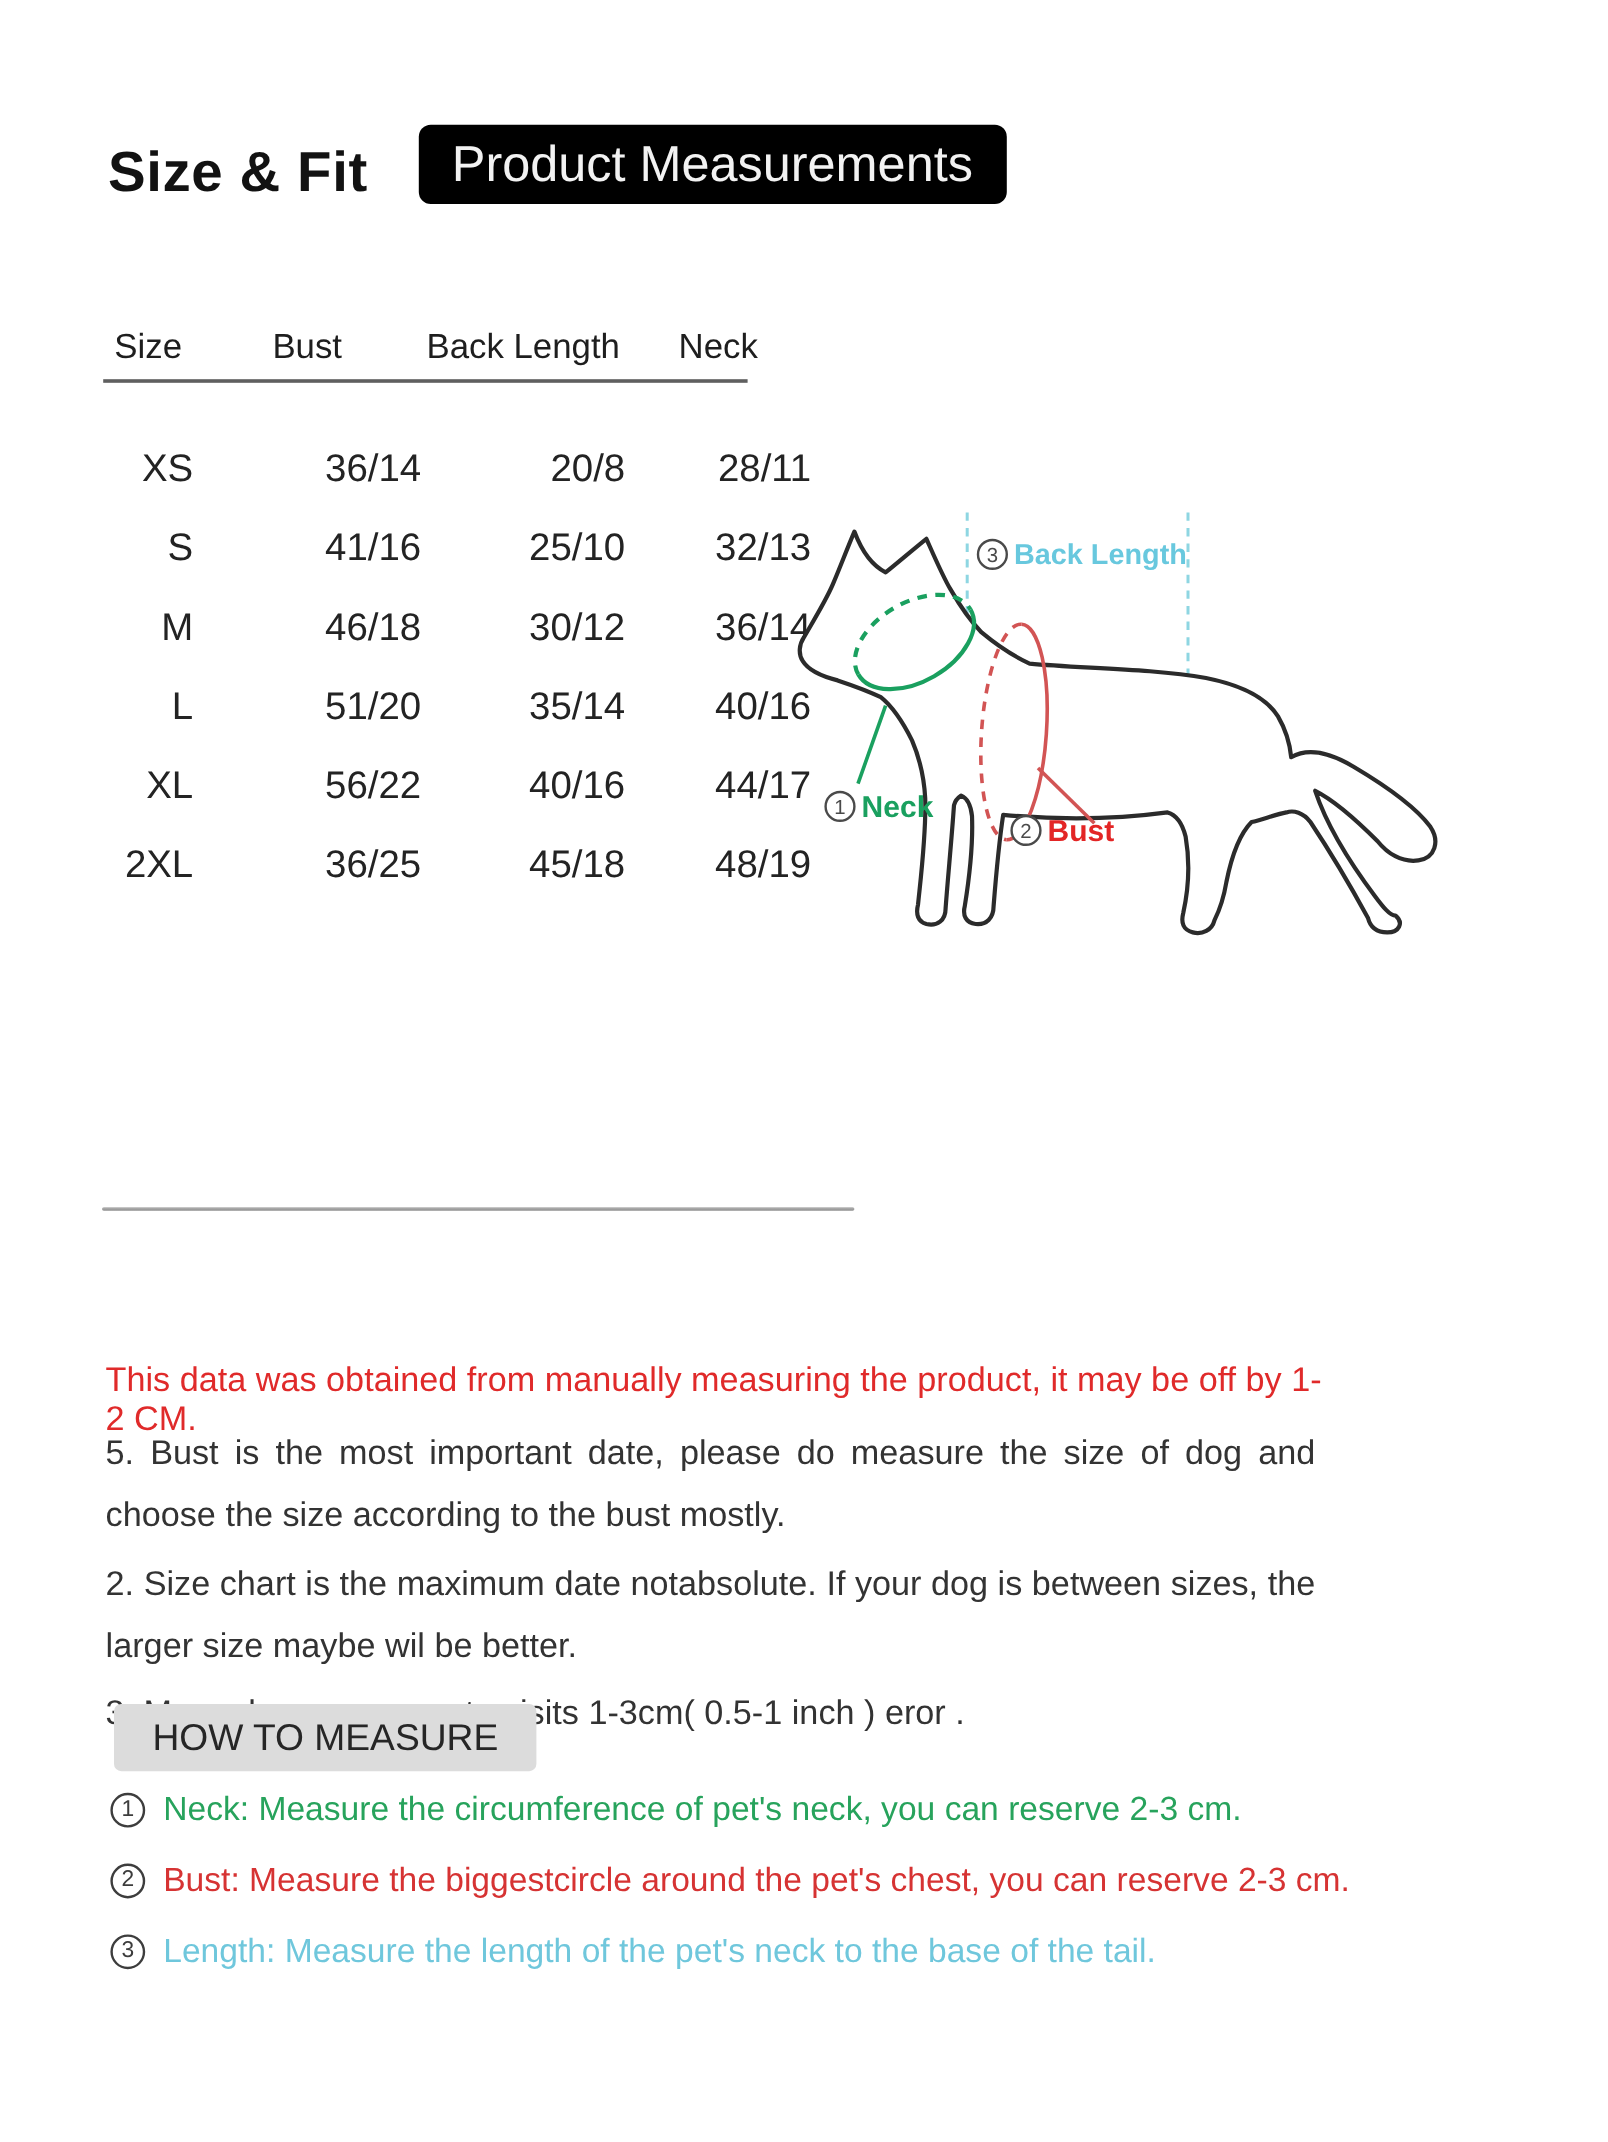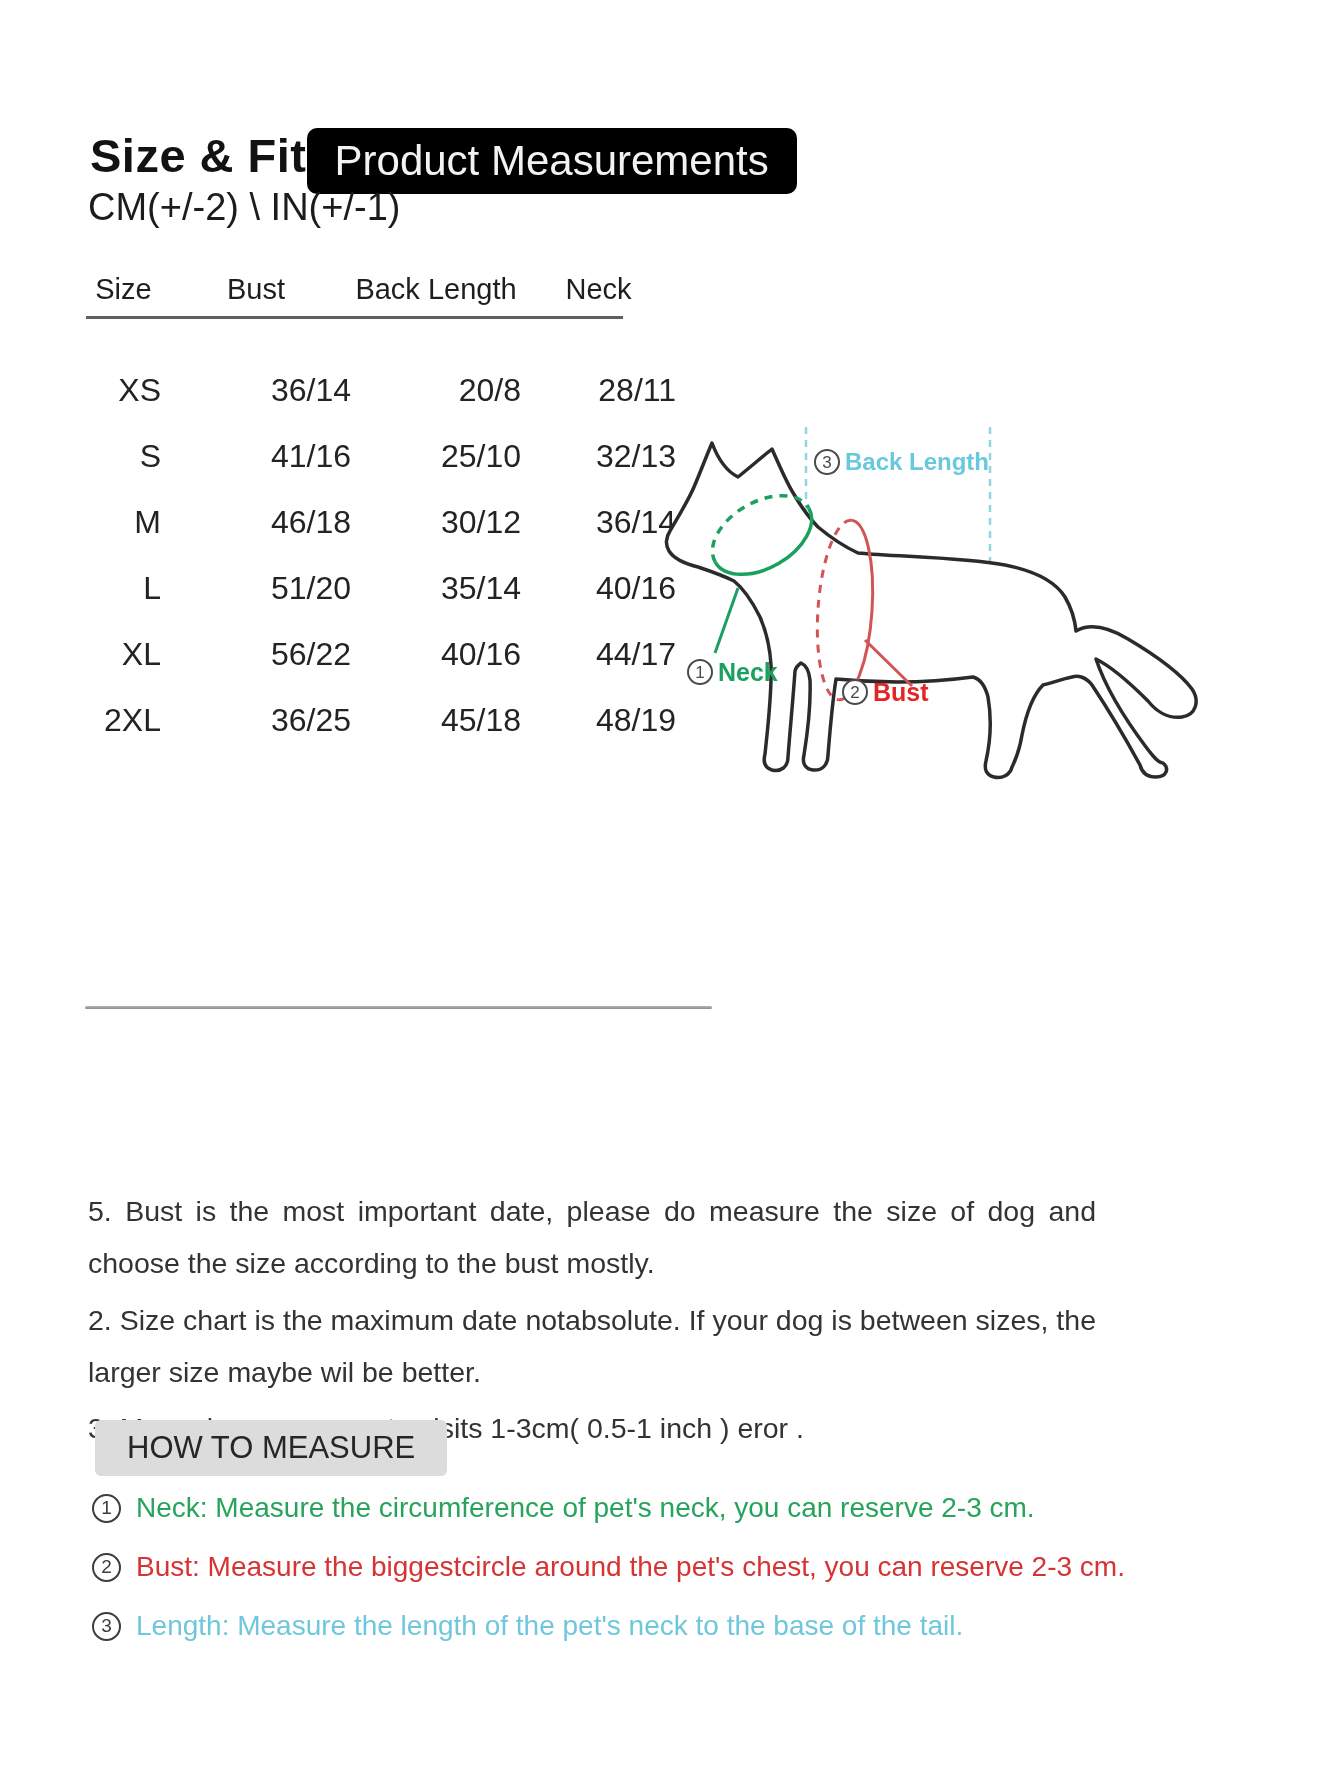--- a/index.html
+++ b/index.html
@@ -2,21 +2,21 @@
 <html><head>
 <meta charset="utf-8">
 <style>
   * { box-sizing: border-box; }
   html,body { margin:0; padding:0; background:#ffffff; }
   .page {
     position:relative; width:1340px; height:1785px; background:#ffffff;
     font-family:"Liberation Sans", sans-serif; overflow:hidden; color:#222;
   }
   
-  .title-row { position:absolute; left:90px; top:128px; display:flex; align-items:flex-start; }
+  .title-row { position:absolute; left:90px; top:104px; display:flex; align-items:flex-end; gap:42px; }
   .page-title { font-size:47px; font-weight:bold; color:#121212; letter-spacing:0.5px; }
   .badge {
     background:#000000; color:#f2f2f2; font-size:42px; padding:9px 28px;
     border-radius:10px; white-space:nowrap;
   }
   .unit-note { position:absolute; left:88px; top:186px; font-size:38px; color:#1c1c1c; }
 
   
   .size-table { position:absolute; left:86px; top:266px; width:545px; color:#222; }
   .trow { display:grid; grid-template-columns:75px 190px 170px 155px; align-items:center; text-align:center; }
@@ -54,21 +54,20 @@
 </head>
 <body>
 
 <div class="page">
 
   <div class="title-row">
     <div class="page-title">Size &amp; Fit</div>
     <div class="badge">Product Measurements</div>
   </div>
 
-  <div class="unit-note">CM(+/-2) \ IN(+/-1)</div>
 
   <div class="size-table">
     <div class="thead">
       <div class="trow">
         <div>Size</div>
         <div>Bust</div>
         <div>Back Length</div>
         <div>Neck</div>
       </div>
       <hr class="rule">
@@ -166,20 +165,21 @@
     </g>
     <g font-family="Liberation Sans, sans-serif">
       <circle cx="200" cy="269" r="12" fill="#ffffff" stroke-width="2" stroke="#4a4a4a"></circle>
       <text x="200" y="275" font-size="17" text-anchor="middle" fill="#4a4a4a">2</text>
       <text x="218" y="278" font-size="25" font-weight="bold" fill="#e32525">Bust</text>
     </g>
   </svg>
 
   <div class="divider"></div>
 
+  <div class="disclaimer">This data was obtained from manually measuring the product, it may be off by 1-2 CM.</div>
 
   <div class="notes">
     <p>5. Bust is the most important date, please do measure the size of dog and choose the size according to the bust mostly.</p>
     <p>2. Size chart is the maximum date notabsolute. If your dog is between sizes, the larger size maybe wil be better.</p>
     <p>3. Manual measurement exisits 1-3cm( 0.5-1 inch ) eror .</p>
   </div>
 
   <div class="howto-badge">HOW TO MEASURE</div>
 
   <div class="measure-list">

